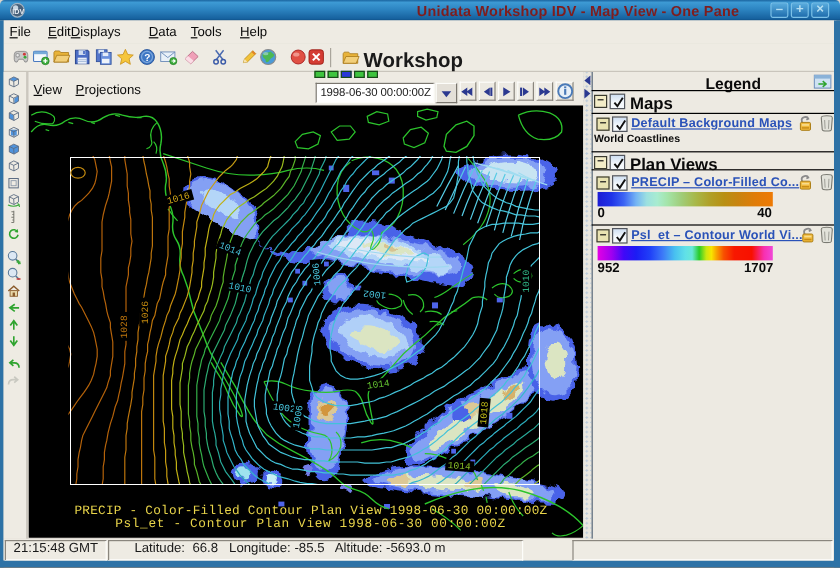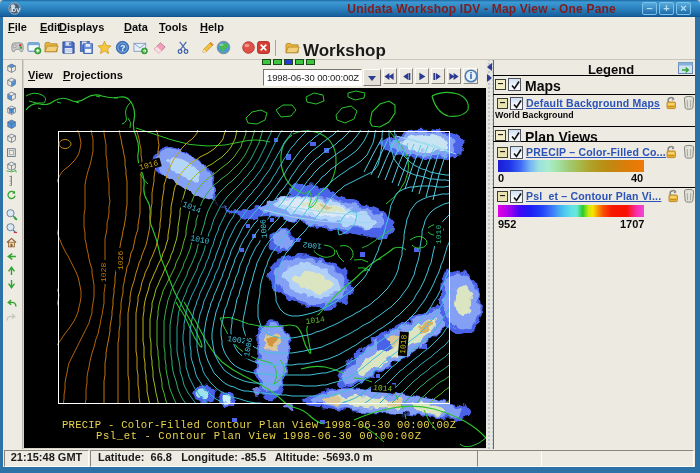--- a/index.html
+++ b/index.html
@@ -2,39 +2,39 @@
 <html><head><meta charset="utf-8"><style>
 *{margin:0;padding:0;box-sizing:border-box}
 html,body{width:700px;height:473px;overflow:hidden}
 body{font-family:"Liberation Sans",sans-serif;background:#d8d4cc;position:relative}
 .abs{position:absolute}
 .b{font-weight:bold}
 #titlebar{left:0;top:0;width:700px;height:17px;background:linear-gradient(#1b65a0,#3d9ad4 12%,#2d85c2 45%,#16619e 92%,#0e4f85);border-radius:4px 4px 0 0}
 #title{left:0;top:2px;width:616px;text-align:right;color:#7f1d1d;font-size:12px;font-weight:bold;letter-spacing:0.2px}
 .wbtn{top:2px;width:15px;height:13px;border:1px solid #7cc1e8;border-radius:2px;background:linear-gradient(#58abdd,#1f6dad);color:#b6dff2;font-size:11px;font-weight:bold;text-align:center;line-height:11px}
 #menubar{left:3px;top:17px;width:694px;height:19px;background:#eeebe3}
-.mi{top:21px;font-size:11px;font-weight:bold;color:#0a0a0a}
+.mi{top:21px;font-size:11px;font-weight:normal;color:#0a0a0a}
 .mi u{text-decoration-thickness:1px}
 #toolbar{left:3px;top:36px;width:694px;height:24px;background:#eeebe3;border-bottom:1px solid #c9c5bc}
 #lborder{left:0;top:17px;width:3px;height:456px;background:#2d72a6}
 #rborder{left:695px;top:17px;width:5px;height:456px;background:#2d72a6}
 #bborder{left:0;top:467px;width:700px;height:6px;background:#2d72a6}
 #vtb{left:3px;top:60px;width:20px;height:389px;background:#eeebe3;border-right:1px solid #b9b5ac}
 #maptop{left:24px;top:60px;width:462px;height:28px;background:#eeebe3}
 #mapbox{left:24px;top:88px;width:462px;height:360px;background:#000}
 #divider{left:486px;top:60px;width:7px;height:389px;background:#e9e6de;background-image:radial-gradient(#b9c9d9 30%,transparent 31%);background-size:4px 4px;background-position:1px 10px}
 #legend{left:493px;top:60px;width:202px;height:389px;background:#edeae2;border-left:1px solid #5a6a7a}
 .sep{left:493px;width:202px;height:1px;background:#000}
 .minus{width:11px;height:11px;background:#efe9c2;border:1px solid #3a3a30;color:#111;font-size:10px;line-height:8px;text-align:center;font-weight:bold}
 .cb{width:13px;height:13px;background:linear-gradient(#cfdff2,#f4f8fc 60%);border:1px solid #51555e}
 .cb svg{position:absolute;left:0px;top:0px}
 .glink{font-size:10.5px;letter-spacing:0.2px;font-weight:bold;color:#2a52b8;text-decoration:underline;white-space:pre}
 .gtxt{font-size:14px;font-weight:bold;color:#0a0a0a}
 #statusbar{left:3px;top:449px;width:692px;height:18px;background:#eeebe3}
-.sbox{top:450px;height:17px;border:1px solid;border-color:#8a867e #fdfdfa #fdfdfa #8a867e;font-size:11px;font-weight:bold;color:#1a1a1a;white-space:pre}
+.sbox{top:450px;height:17px;border:1px solid;border-color:#8a867e #fdfdfa #fdfdfa #8a867e;font-size:11px;font-weight:normal;color:#1a1a1a;white-space:pre}
 .icon{position:absolute}
 </style></head><body>
 <div id="titlebar" class="abs"></div>
 <div id="title" class="abs">Unidata Workshop IDV - Map View - One Pane</div>
 <svg class="abs" style="left:8px;top:2px" width="13" height="13">
     <circle cx="6.5" cy="6.5" r="6" fill="#48617a"></circle>
     <circle cx="6.5" cy="6.5" r="5.7" fill="none" stroke="#9fb4c5" stroke-width="1"></circle>
     <circle cx="5" cy="4.5" r="2.2" fill="#c8d6e2"></circle>
     <text x="2.2" y="9.5" font-size="6" fill="#e8eef4" font-weight="bold" font-family="Liberation Sans">IDV</text>
   </svg>
@@ -515,21 +515,21 @@
     <path d="M4,6 V4.4 Q4,1.6 7,1.6 Q9.6,1.6 9.8,3.6 L8,4" fill="none" stroke="#8a8a8a" stroke-width="1.5" transform="rotate(-14 7 4)"></path>
     <rect x="3" y="6" width="8.4" height="6.6" rx="1" fill="#f0b93c" stroke="#a87a10" stroke-width="0.8"></rect>
     <rect x="4.2" y="7.4" width="6" height="1.4" fill="#f8dc8c"></rect>
     <rect x="4.2" y="10" width="6" height="1.2" fill="#c88d18"></rect>
   </svg>
 <svg class="icon" style="left:683px;top:95px" width="12" height="15" viewBox="0 0 12 15">
     <ellipse cx="6" cy="3" rx="4.6" ry="1.6" fill="#e2e2da" stroke="#7a7a72" stroke-width="0.9"></ellipse>
     <path d="M1.4,3.2 L2.2,13 Q2.3,14.2 6,14.2 Q9.7,14.2 9.8,13 L10.6,3.2" fill="#e2e2da" stroke="#7a7a72" stroke-width="0.9"></path>
     <path d="M4.2,5 L4.6,12.4 M7.8,5 L7.4,12.4" stroke="#9a9a92" stroke-width="0.8"></path>
   </svg>
-<span class="abs b" style="left:495px;top:110px;font-size:8.8px;color:#0a0a0a">World Background</span>
+<span class="abs b" style="left:495px;top:110px;font-size:8.8px;color:#0a0a0a">World Coastlines</span>
 <div class="abs minus" style="left:495px;top:130px;background:#f3edc8">–</div>
 <div class="abs cb" style="left:508px;top:129px">
     <svg width="13" height="13" viewBox="0 0 13 13">
       <path d="M3,6.5 L5.5,9.5 L10,2.5" fill="none" stroke="#111" stroke-width="1.6"></path>
     </svg>
   </div>
 <span class="abs gtxt" style="left:525px;top:129px">Plan Views</span>
 <div class="abs minus" style="left:497px;top:147px;background:#e9e3b2">–</div>
 <div class="abs cb" style="left:510px;top:146px">
     <svg width="13" height="13" viewBox="0 0 13 13">
@@ -550,30 +550,30 @@
   </svg>
 <div class="abs" style="left:498px;top:160px;width:146px;height:12px;background:linear-gradient(90deg,#1c1cd4 0%,#2034e8 8%,#3c64f4 15%,#74b4f4 22%,#9ce0e0 28%,#a8ecd0 34%,#a4e4a8 40%,#a0cc78 48%,#a8b848 56%,#b0a028 64%,#b89014 72%,#c88410 80%,#e07c08 90%,#ee7a04 100%)"></div>
 <span class="abs b" style="left:498px;top:172px;font-size:11px;color:#0a0a0a">0</span>
 <span class="abs b" style="left:631px;top:172px;font-size:11px;color:#0a0a0a">40</span>
 <div class="abs minus" style="left:497px;top:191px;background:#e9e3b2">–</div>
 <div class="abs cb" style="left:510px;top:190px">
     <svg width="13" height="13" viewBox="0 0 13 13">
       <path d="M3,6.5 L5.5,9.5 L10,2.5" fill="none" stroke="#111" stroke-width="1.6"></path>
     </svg>
   </div>
-<span class="abs glink" style="left:526px;top:190px">Psl_et – Contour Plan Vi...</span>
+<span class="abs glink" style="left:526px;top:190px">Psl_et – Contour World Vi...</span>
 <svg class="icon" style="left:666px;top:189px" width="14" height="14" viewBox="0 0 14 14">
     <path d="M4,6 V4.4 Q4,1.6 7,1.6 Q9.6,1.6 9.8,3.6 L8,4" fill="none" stroke="#8a8a8a" stroke-width="1.5" transform="rotate(-14 7 4)"></path>
     <rect x="3" y="6" width="8.4" height="6.6" rx="1" fill="#f0b93c" stroke="#a87a10" stroke-width="0.8"></rect>
     <rect x="4.2" y="7.4" width="6" height="1.4" fill="#f8dc8c"></rect>
     <rect x="4.2" y="10" width="6" height="1.2" fill="#c88d18"></rect>
   </svg>
 <svg class="icon" style="left:683px;top:188px" width="12" height="15" viewBox="0 0 12 15">
     <ellipse cx="6" cy="3" rx="4.6" ry="1.6" fill="#e2e2da" stroke="#7a7a72" stroke-width="0.9"></ellipse>
     <path d="M1.4,3.2 L2.2,13 Q2.3,14.2 6,14.2 Q9.7,14.2 9.8,13 L10.6,3.2" fill="#e2e2da" stroke="#7a7a72" stroke-width="0.9"></path>
     <path d="M4.2,5 L4.6,12.4 M7.8,5 L7.4,12.4" stroke="#9a9a92" stroke-width="0.8"></path>
   </svg>
 <div class="abs" style="left:498px;top:205px;width:146px;height:12px;background:linear-gradient(90deg,#e400e4 0%,#a000f0 8%,#4008f8 15%,#1c1cf4 22%,#2040f8 30%,#3c78f8 37%,#48c0f0 44%,#60e0e8 50%,#68e8d8 54%,#28cc28 58%,#c8e810 62%,#f8e400 65%,#f8a000 68%,#f85000 72%,#f81800 78%,#f81000 88%,#f830b0 95%,#f048d8 100%)"></div>
 <span class="abs b" style="left:498px;top:218px;font-size:11px;color:#0a0a0a">952</span>
 <span class="abs b" style="left:620px;top:218px;font-size:11px;color:#0a0a0a">1707</span>
 <div id="statusbar" class="abs"></div>
 <div class="sbox abs" style="left:4px;width:85px;text-align:center">21:15:48 GMT</div>
-<div class="sbox abs" style="left:90px;width:452px;padding-left:7px">Latitude:  66.8   Longitude: -85.5   Altitude: -5693.0 m</div>
+<div class="sbox abs" style="left:90px;width:346px;padding-left:21px">Latitude:  66.8   Longitude: -85.5   Altitude: -5693.0 m</div>
 <div class="sbox abs" style="left:477px;width:217px"></div>
 </body></html>

